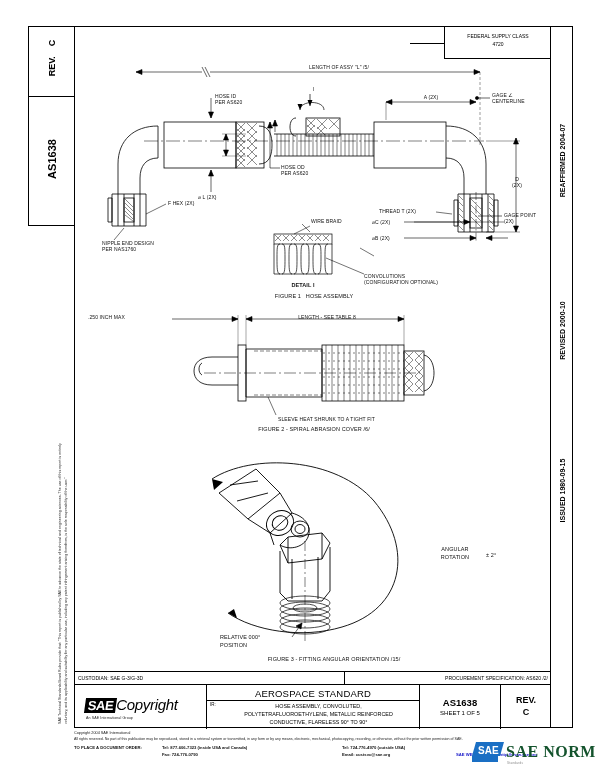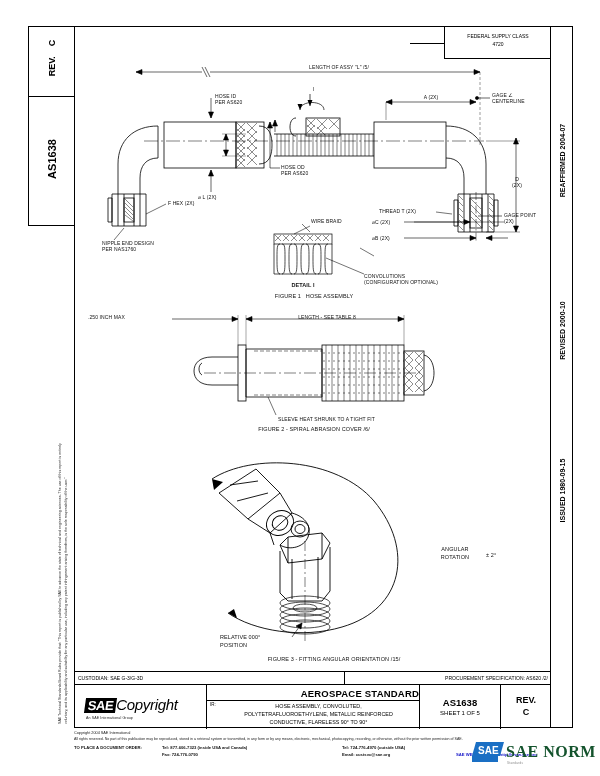--- a/index.html
+++ b/index.html
@@ -124,21 +124,21 @@
   #tb-logo {
     position: absolute; left: 0; top: 0; width: 133px; height: 44px;
     border-right: 1px solid #000;
   }
   #sae-logo { position: absolute; left: 11px; top: 11px; }
   #sae-tagline { position: absolute; left: 12px; top: 31px; font-size: 3.6px; color: #222; letter-spacing:.1px;}
   #tb-title {
     position: absolute; left: 133px; top: 0; width: 213px; height: 44px;
     border-right: 1px solid #000;
   }
-  #tb-as-head { position: absolute; left:0; top: 3px; width: 100%; text-align: right; font-size: 9.5px; font-weight: bold; letter-spacing: .2px; }
+  #tb-as-head { position: absolute; left:0; top: 3px; width: 100%; text-align: center; font-size: 9.5px; font-weight: normal; letter-spacing: .2px; }
   #tb-hr { position: absolute; left: 0; top: 15px; width: 100%; height: 1px; background: #000; }
   #tb-ir { position: absolute; left: 3px; top: 17px; font-size: 4.5px; }
   #tb-desc { position: absolute; left: 10px; top: 17px; width: 203px; text-align: center; font-size: 5.4px; line-height: 1.5; }
   #tb-number {
     position: absolute; left: 346px; top: 0; width: 81px; height: 44px;
     border-right: 1px solid #000;
   }
   #tb-num-main { position: absolute; left:0; top: 12px; width: 100%; text-align: center; font-size: 9.5px; font-weight: bold; }
   #tb-num-sheet { position: absolute; left:0; top: 25px; width: 100%; text-align: center; font-size: 6px; }
   #tb-rev { position: absolute; left: 427px; top: 0; width: 50px; height: 44px; }

